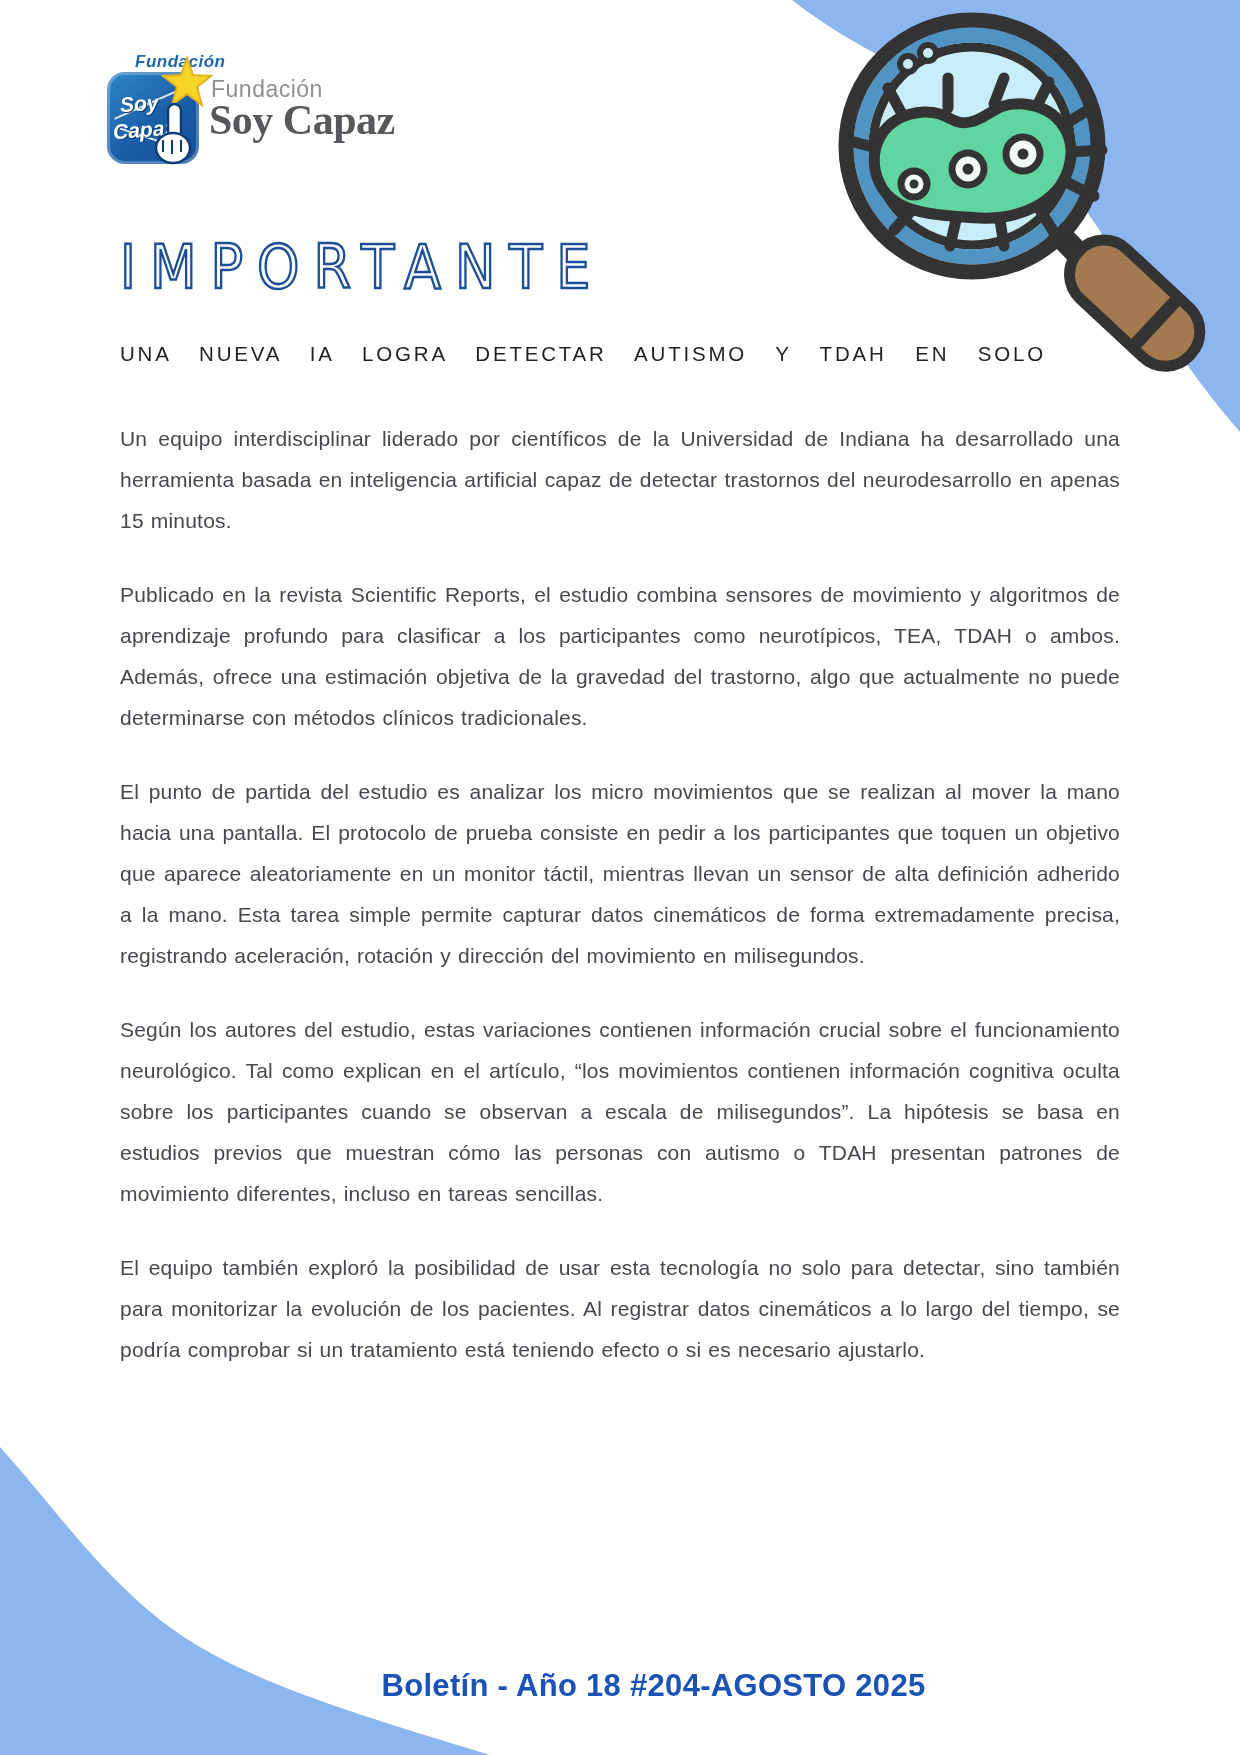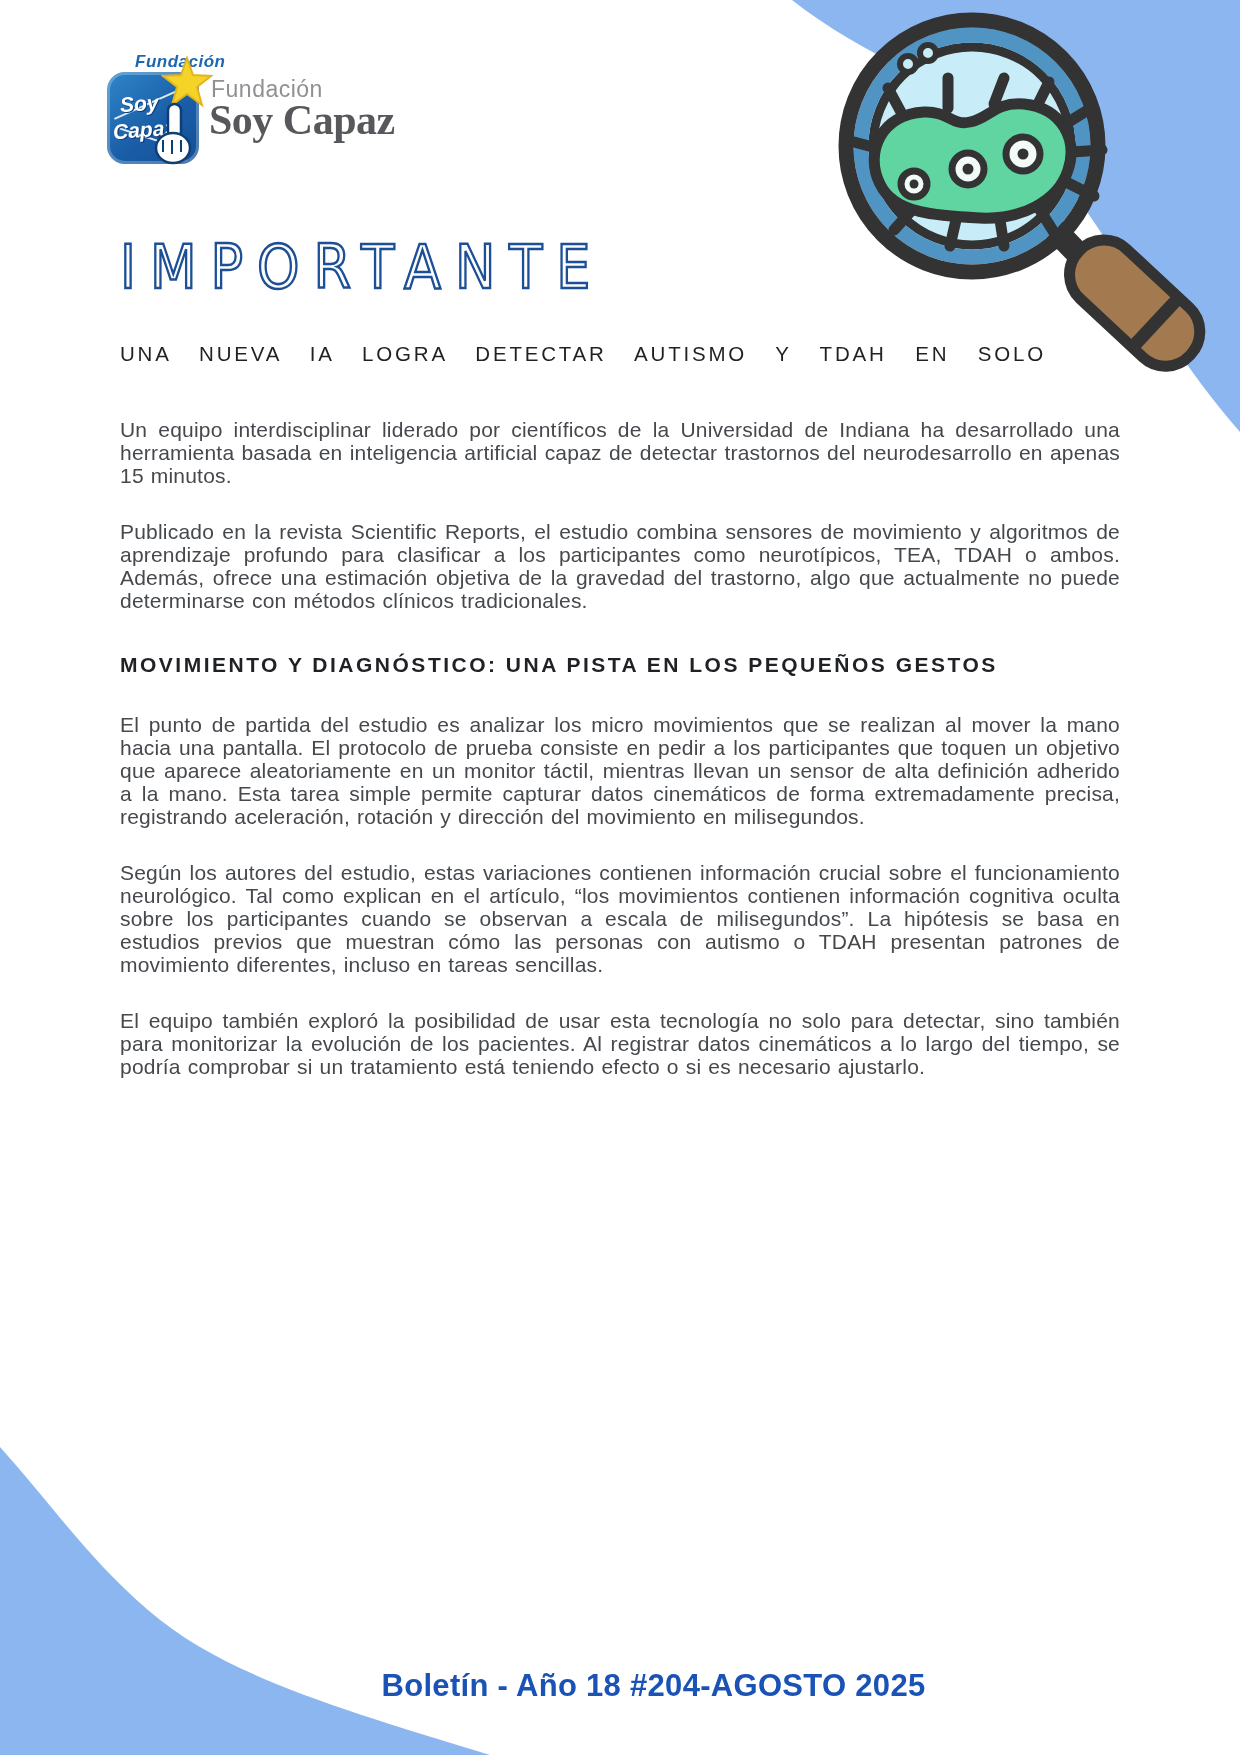--- a/index.html
+++ b/index.html
@@ -50,21 +50,21 @@
     margin:0;height:84px;
     font-family:"DejaVu Sans",sans-serif;
     font-size:54px;font-weight:400;letter-spacing:14px;
     color:#fdfdfd;-webkit-text-stroke:2.3px #1d4f96;
     transform:scaleY(1.12);transform-origin:left top;
   }
   .headline{width:926px;margin-top:20px;color:#1f2124;font-weight:400;
     font-size:20.5px;line-height:36px;letter-spacing:2.8px;}
   .line-just{text-align:justify;text-align-last:justify;}
   .para{
-    margin:16px 0 33px 0;color:#45484d;font-size:21px;line-height:23px;
+    margin:16px 0 33px 0;color:#45484d;font-size:21px;line-height:41px;
     text-align:justify;letter-spacing:.2px;word-spacing:1px;
   }
   .first-para{margin-top:46px;}
   .subheading{
     margin:41px 0 36px 0;color:#1f2124;font-weight:700;
     font-size:21px;letter-spacing:2.5px;white-space:nowrap;
   }
   
   .footer{
     position:absolute;left:0;top:1668px;width:1240px;z-index:3;
@@ -151,20 +151,19 @@
 <div class="content">
   <h1 class="kicker">IMPORTANTE</h1>
 
   <div class="headline">
     <div class="line-just">UNA NUEVA IA LOGRA DETECTAR AUTISMO Y TDAH EN SOLO</div>
   </div>
 
   <p class="para first-para">Un equipo interdisciplinar liderado por científicos de la Universidad de Indiana ha desarrollado una herramienta basada en inteligencia artificial capaz de detectar trastornos del neurodesarrollo en apenas 15 minutos.</p>
   <p class="para">Publicado en la revista Scientific Reports, el estudio combina sensores de movimiento y algoritmos de aprendizaje profundo para clasificar a los participantes como neurotípicos, TEA, TDAH o ambos. Además, ofrece una estimación objetiva de la gravedad del trastorno, algo que actualmente no puede determinarse con métodos clínicos tradicionales.</p>
 
-  <h2 class="subheading">MOVIMIENTO Y DIAGNÓSTICO: UNA PISTA EN LOS PEQUEÑOS GESTOS</h2>
 
   <p class="para">El punto de partida del estudio es analizar los micro movimientos que se realizan al mover la mano hacia una pantalla. El protocolo de prueba consiste en pedir a los participantes que toquen un objetivo que aparece aleatoriamente en un monitor táctil, mientras llevan un sensor de alta definición adherido a la mano. Esta tarea simple permite capturar datos cinemáticos de forma extremadamente precisa, registrando aceleración, rotación y dirección del movimiento en milisegundos.</p>
   <p class="para">Según los autores del estudio, estas variaciones contienen información crucial sobre el funcionamiento neurológico. Tal como explican en el artículo, “los movimientos contienen información cognitiva oculta sobre los participantes cuando se observan a escala de milisegundos”. La hipótesis se basa en estudios previos que muestran cómo las personas con autismo o TDAH presentan patrones de movimiento diferentes, incluso en tareas sencillas.</p>
   <p class="para">El equipo también exploró la posibilidad de usar esta tecnología no solo para detectar, sino también para monitorizar la evolución de los pacientes. Al registrar datos cinemáticos a lo largo del tiempo, se podría comprobar si un tratamiento está teniendo efecto o si es necesario ajustarlo.</p>
 </div>
 
 <div class="footer">Boletín - Año 18 #204-AGOSTO 2025</div>
 
 </body></html>

